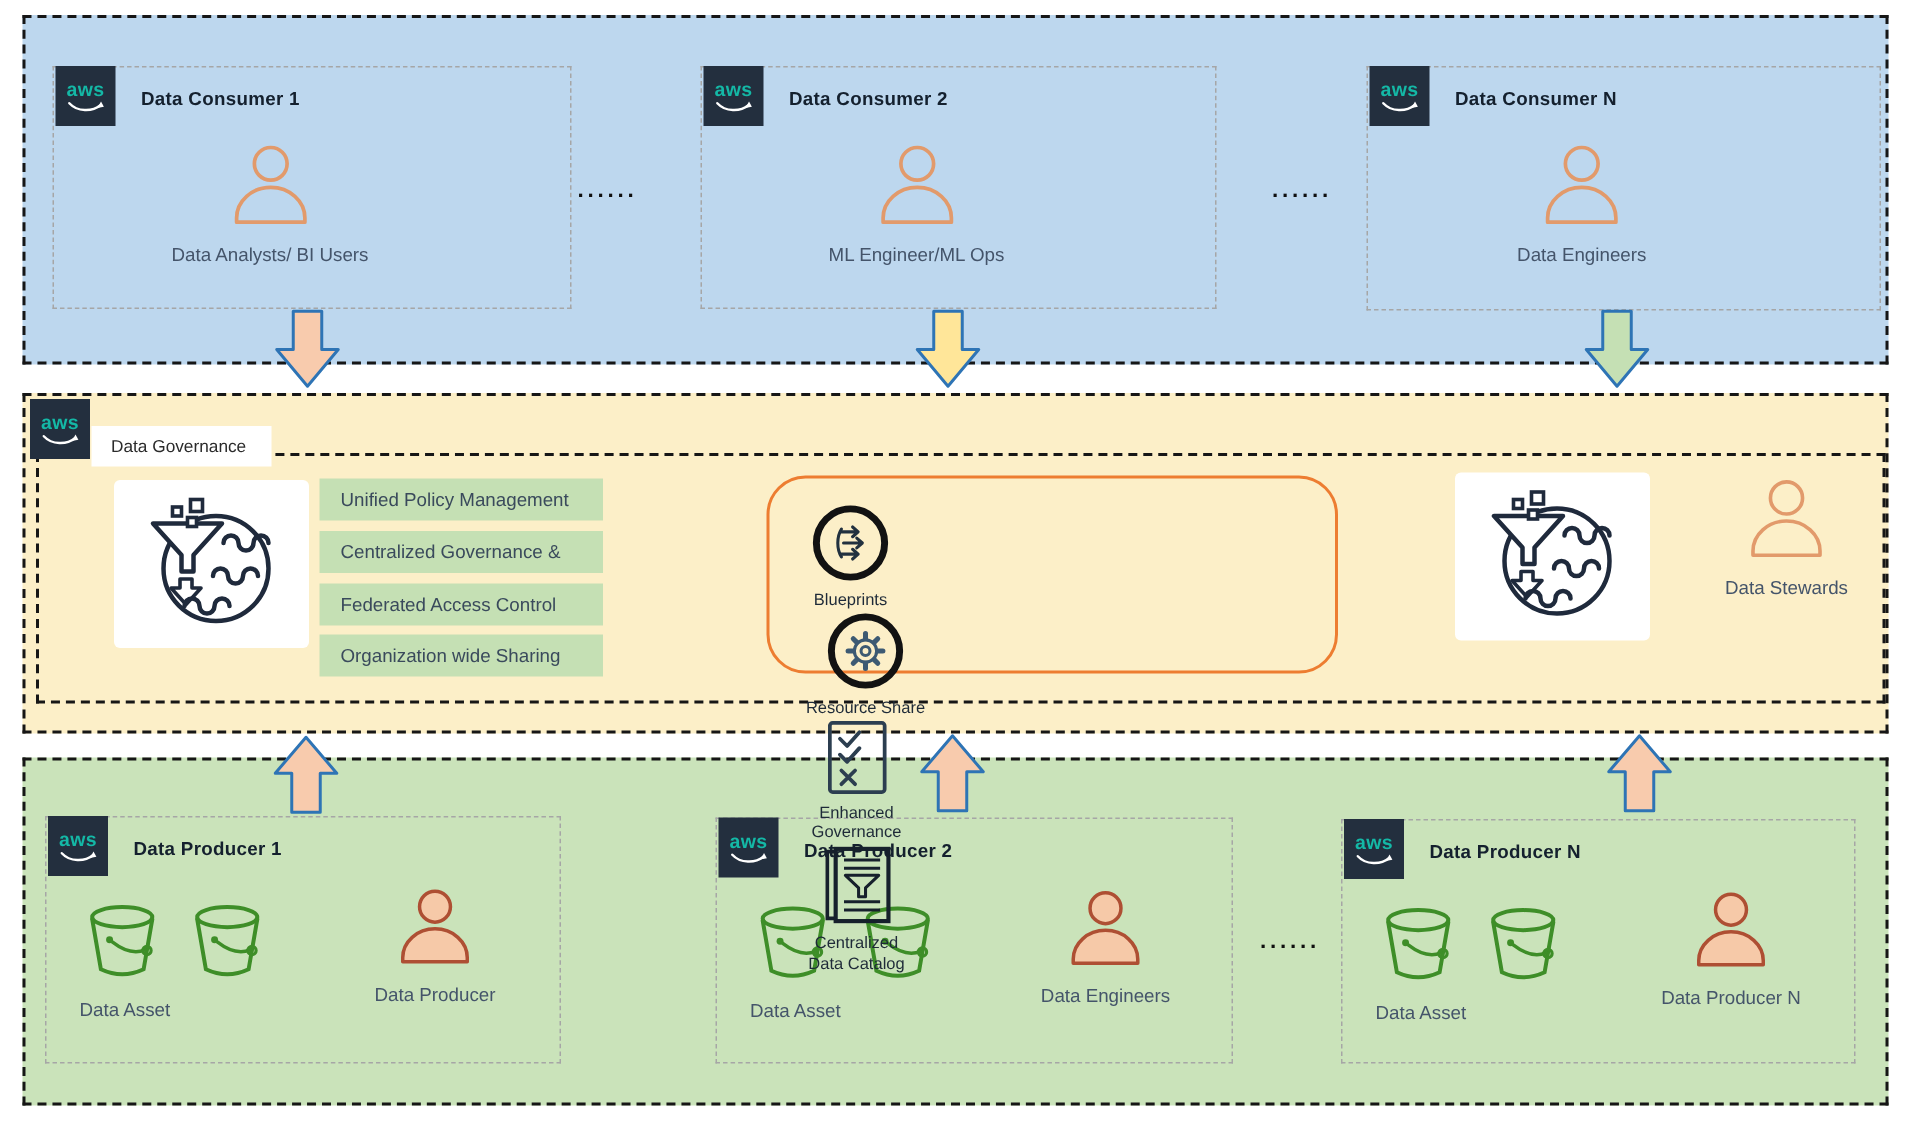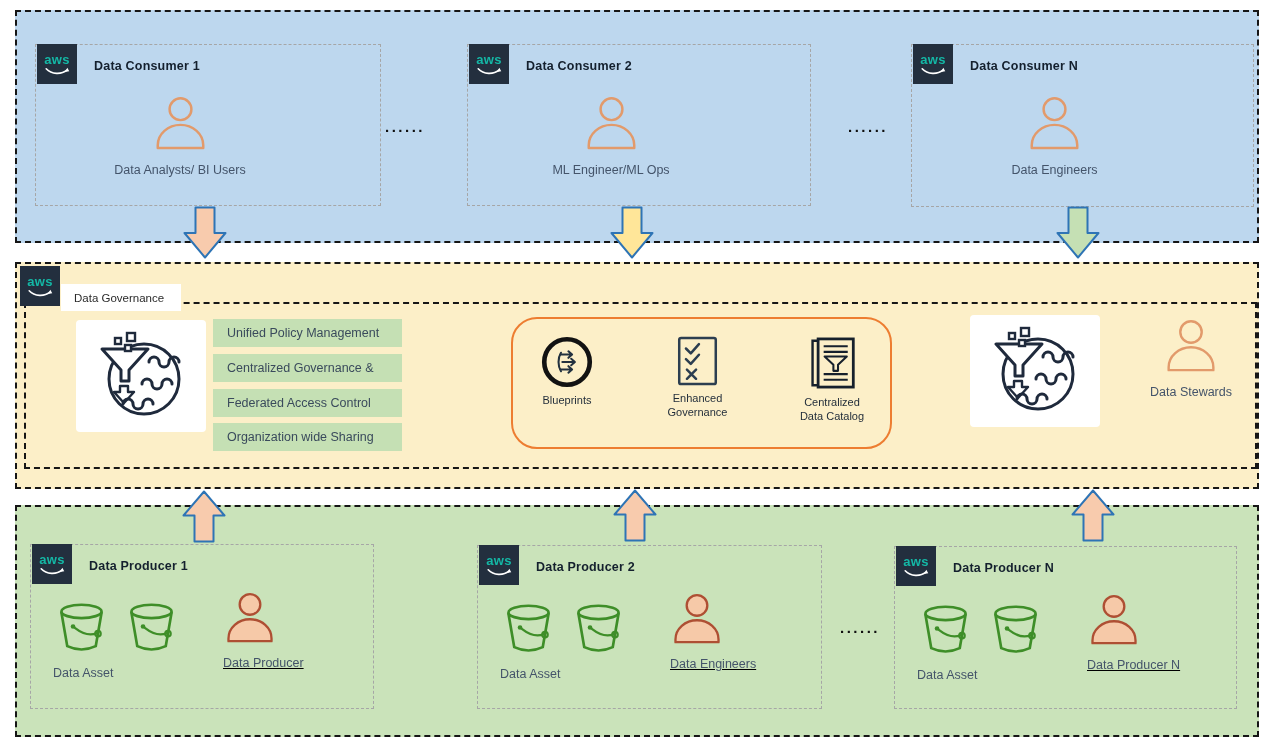--- a/index.html
+++ b/index.html
@@ -33,30 +33,30 @@
 
   
   .gov-label-box{position:absolute;left:44px;top:20px;width:120px;height:27px;background:#fff;
     display:flex;align-items:center;padding-left:13px;box-sizing:border-box;font-size:11.5px;color:#2B2B2B;z-index:2;}
   .gov-inner{position:absolute;left:7px;top:38px;width:1229px;height:163px;border:2px dashed #161616;}
   .lf-tile{position:absolute;width:130px;height:112px;background:#fff;border-radius:4px;
     display:flex;align-items:center;justify-content:center;color:#1F2A3C;z-index:1;}
   .chip{position:absolute;left:196px;width:189px;height:28px;background:#C5E0B4;font-size:12.5px;color:#3A4A5C;
     line-height:28px;padding-left:14px;box-sizing:border-box;z-index:1;}
   .cap-box{position:absolute;left:494px;top:53px;width:381px;height:132px;border:2px solid #ED7D31;border-radius:26px;
-    display:flex;justify-content:space-between;padding:17px 18px 0;box-sizing:border-box;z-index:1;}
+    display:flex;justify-content:space-between;padding:17px 18px 0;box-sizing:border-box;z-index:1;flex-direction:column;}
   .cap{display:flex;flex-direction:column;align-items:center;text-align:center;}
   .cap-label{margin-top:6px;font-size:11px;line-height:1.25;color:#1E2A38;}
   .cap-ring{color:#121212;}
   .steward{position:absolute;left:1109px;top:54px;width:130px;display:flex;flex-direction:column;align-items:center;z-index:1;}
 
   
   .col-buckets{position:absolute;left:22px;top:56px;width:160px;display:flex;flex-direction:column;align-items:flex-start;}
   .bucket-row{display:flex;gap:13px;}
-  .col-person{position:absolute;left:192px;top:46px;width:134px;display:flex;flex-direction:column;text-decoration:underline;}
+  .col-person{position:absolute;left:192px;top:46px;width:134px;display:flex;flex-direction:column;align-items:center;}
 </style>
 </head>
 <body>
 
 <svg width="0" height="0" style="position:absolute" aria-hidden="true">
   <defs>
     <symbol id="sym-person" viewBox="0 0 60 58">
       <circle cx="30" cy="15" r="11.5" fill="var(--person-fill,none)" stroke="currentColor" stroke-width="2.6"></circle>
       <path d="M6 56 L6 53 A24 21.5 0 0 1 54 53 L54 56 Z" fill="var(--person-fill,none)" stroke="currentColor" stroke-width="2.6" stroke-linejoin="round"></path>
     </symbol>
@@ -219,20 +219,26 @@
     <div class="chip" style="top:125px">Federated Access Control</div>
     <div class="chip" style="top:159px">Organization wide Sharing</div>
 
     <div class="cap-box">
       <div class="cap" style="width:72px">
         <svg class="cap-ring" width="52" height="52">
             <use href="#sym-blueprints"></use>
           </svg>
         <div class="cap-label">Blueprints</div>
       </div>
+      <div class="cap" style="width:92px">
+        <svg class="cap-ring" width="52" height="52">
+            <use href="#sym-gearcircle"></use>
+          </svg>
+        <div class="cap-label">Resource Share</div>
+      </div>
       <div class="cap" style="width:80px;color:#22313F">
         <svg width="41" height="50" style="color:#2C3E50">
             <use href="#sym-checklist"></use>
           </svg>
         <div class="cap-label">Enhanced Governance</div>
       </div>
       <div class="cap" style="width:80px">
         <svg width="50" height="54" style="color:#16202C">
             <use href="#sym-catalog"></use>
           </svg>

